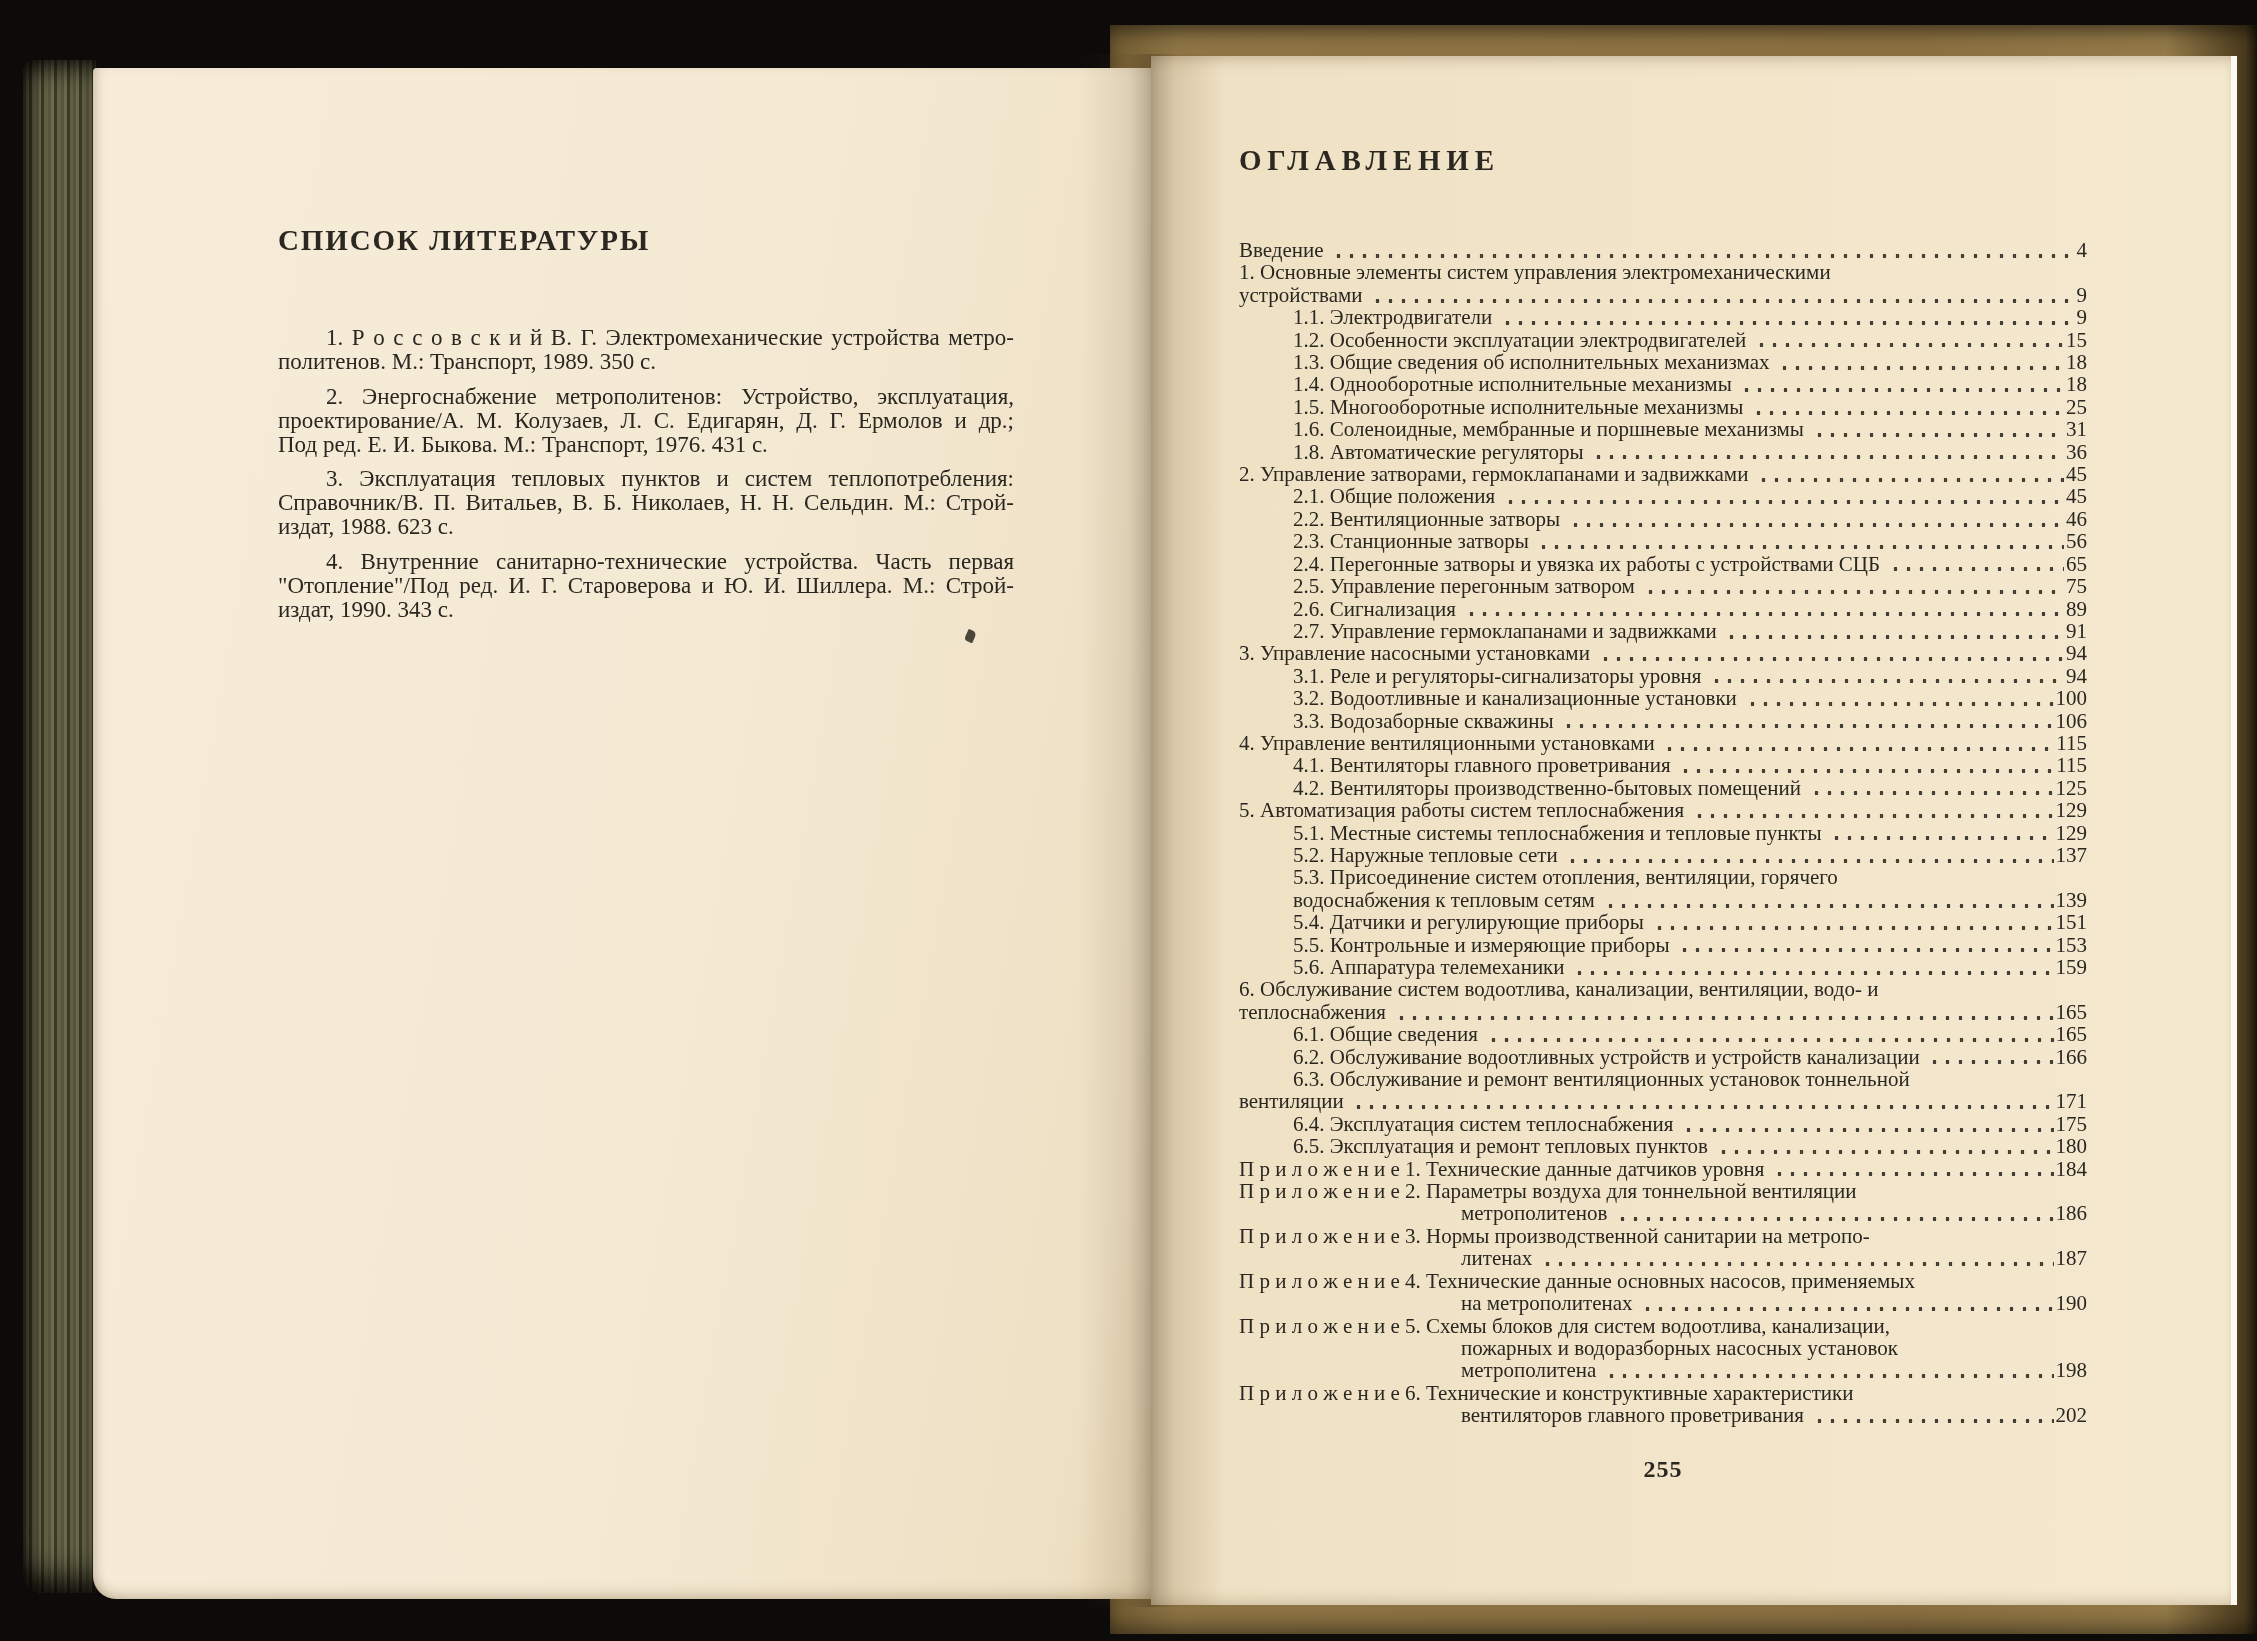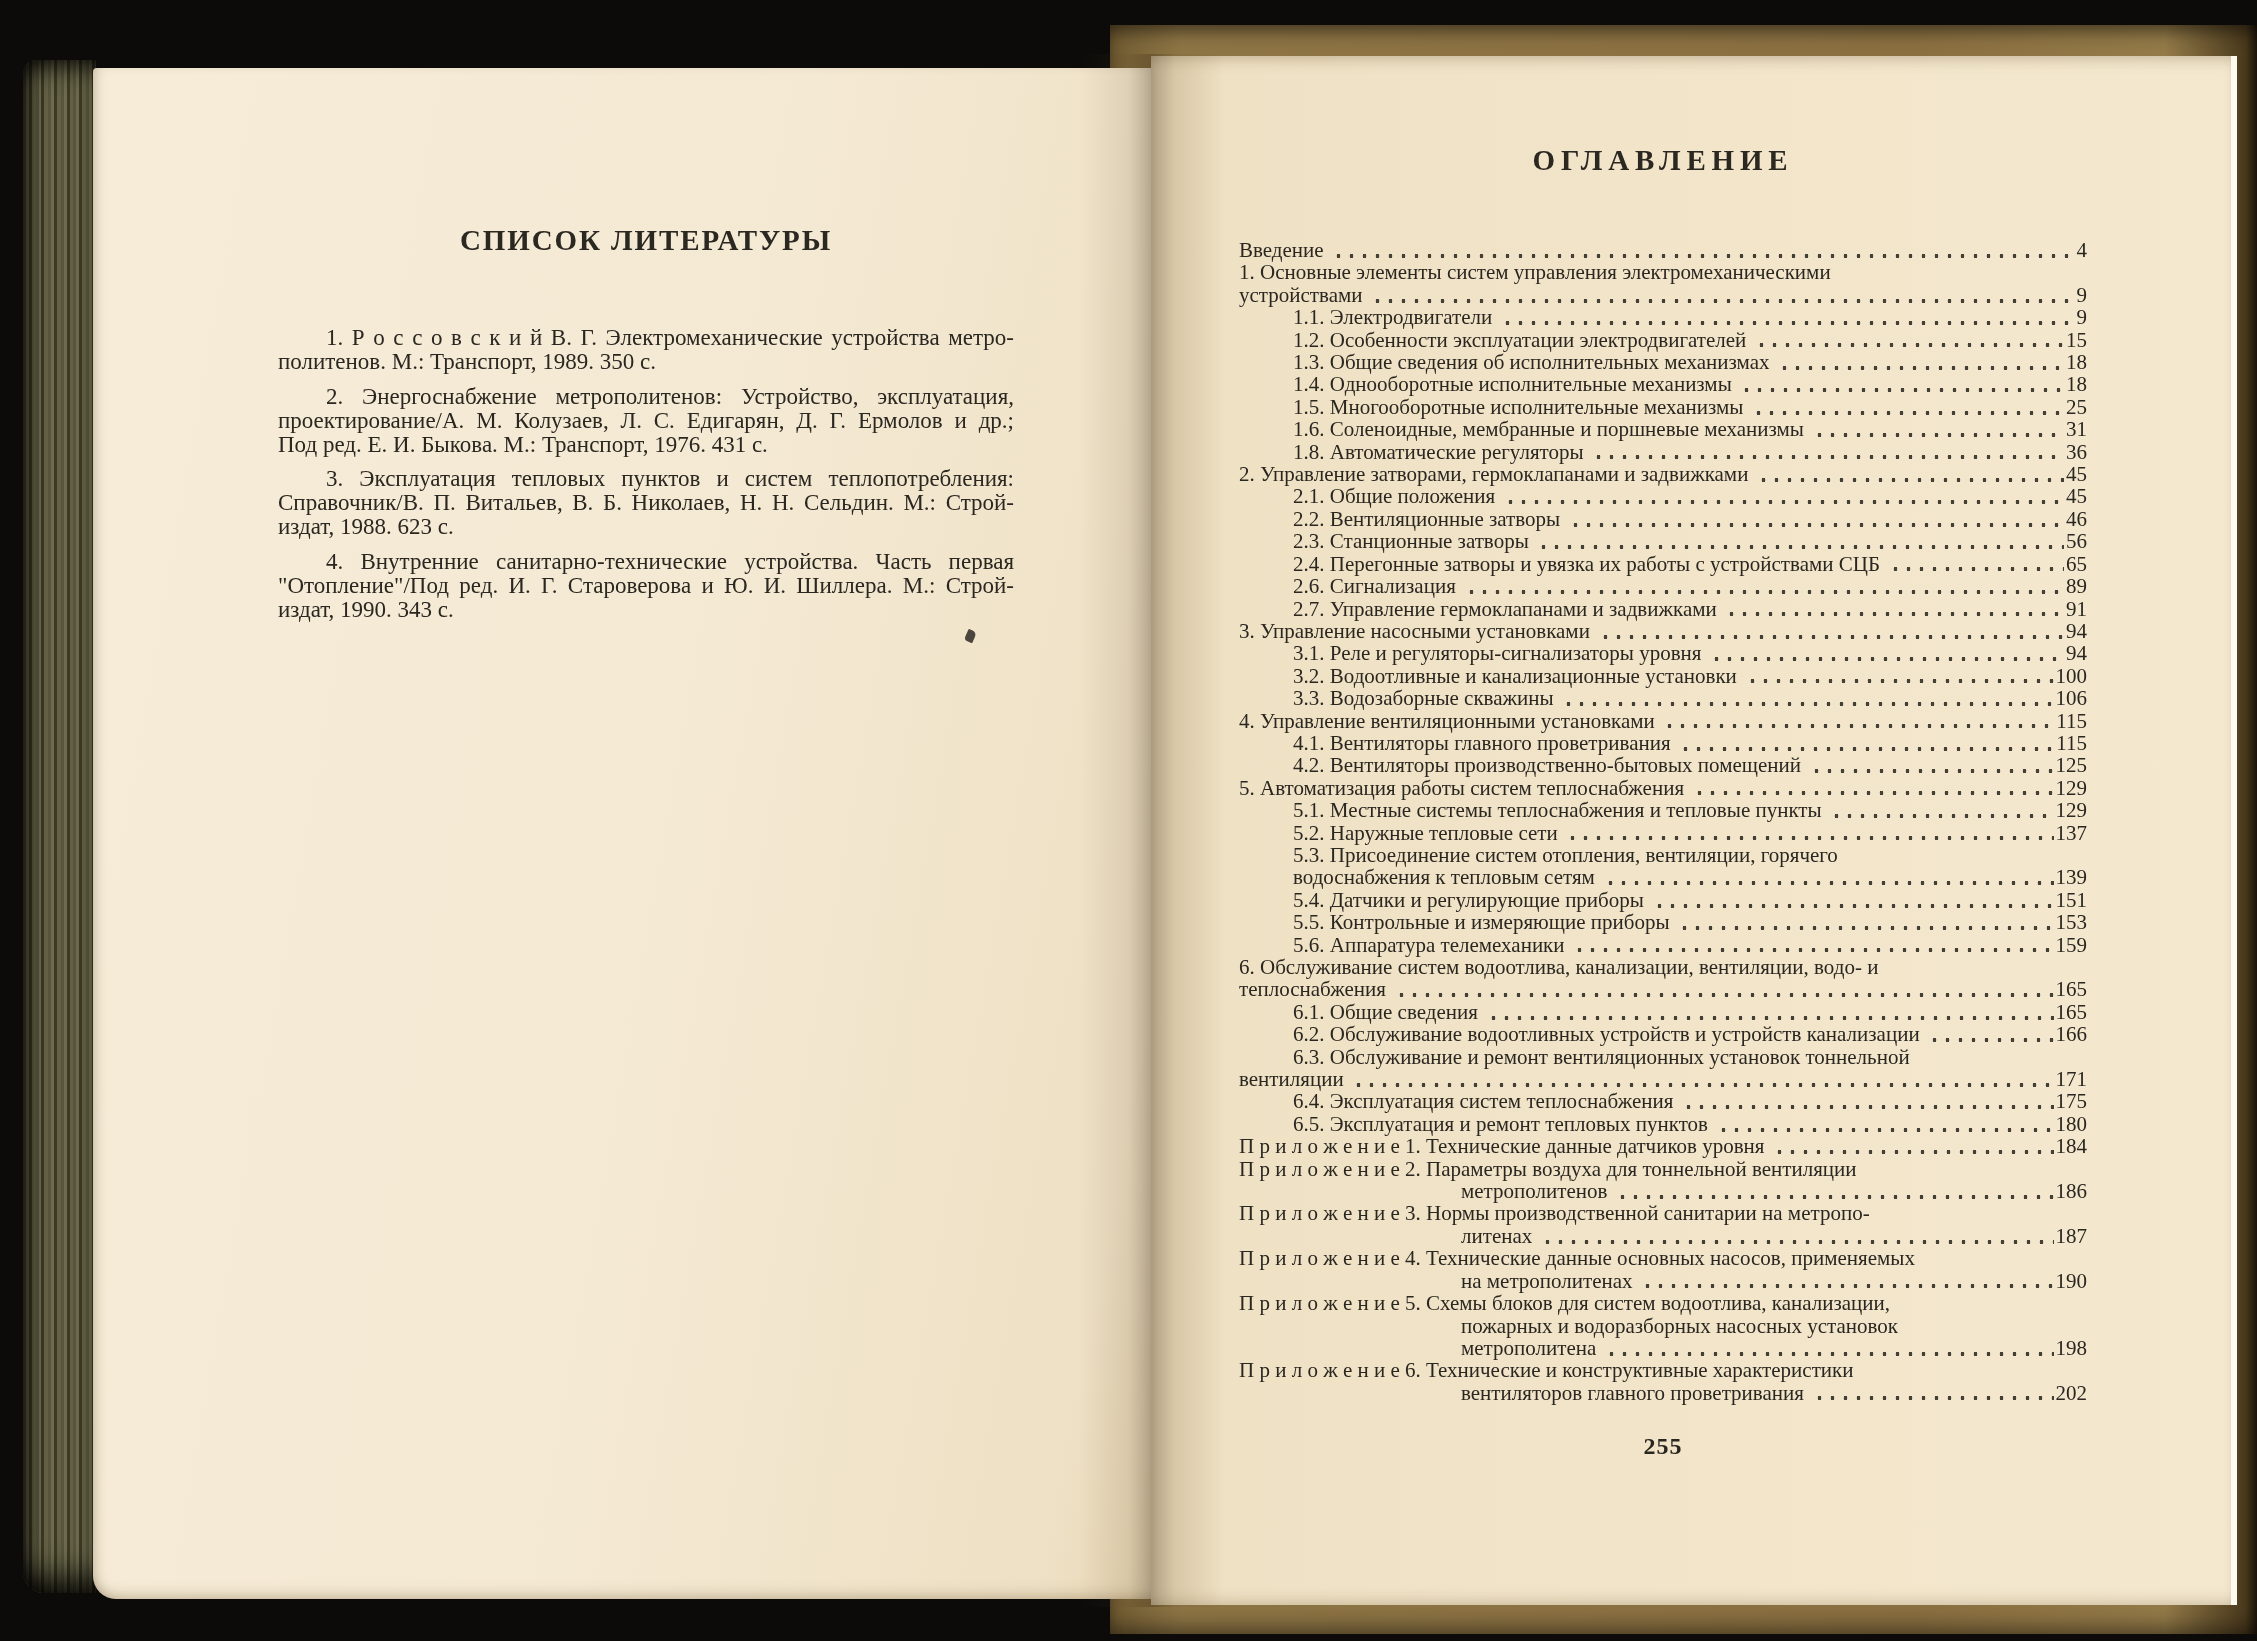--- a/index.html
+++ b/index.html
@@ -37,21 +37,21 @@
     box-shadow:inset 0 11.6px 15.4px -9.7px rgba(100,75,40,.35), inset 0 -11.6px 15.4px -9.7px rgba(100,75,40,.3);
   }
   .gutter-shadow{
     position:absolute;left:1079px;top:54px;width:145px;height:1553px;pointer-events:none;
     background:linear-gradient(90deg,rgba(0,0,0,0) 0%,rgba(92,70,40,.12) 34%,rgba(55,40,22,.30) 50%,rgba(92,70,40,.12) 66%,rgba(0,0,0,0) 100%);
   }
   
   .left-content{position:absolute;left:185px;top:153px;width:736px;}
   .page-title{
     margin:0;font-size:29px;line-height:39px;font-weight:700;color:#2b2721;
-    text-align:center;letter-spacing:1.9px;white-space:nowrap;
+    text-align:left;letter-spacing:1.9px;white-space:nowrap;
   }
   #bib{margin-top:66px;}
   .bib-entry{margin-bottom:10.6px;}
   .bib-line{font-size:23px;line-height:24px;}
   .bib-line.first{padding-left:48px;}
   .bib-line.just{text-align:justify;text-align-last:justify;}
   .ink-speck{
     position:absolute;left:873px;top:562px;width:8.7px;height:11.6px;
     background:#2d2a22;border-radius:1px 4.8px 1px 3.9px;transform:rotate(24deg);opacity:.85;
   }
@@ -207,20 +207,27 @@
           </div>
           <div class="toc-entry">
             <div class="toc-line i1">
               <span class="t">2.4. Перегонные затворы и увязка их работы с устройствами СЦБ</span>
               <span class="dots"></span>
               <span class="pg">65</span>
             </div>
           </div>
           <div class="toc-entry">
             <div class="toc-line i1">
+              <span class="t">2.5. Управление перегонным затвором</span>
+              <span class="dots"></span>
+              <span class="pg">75</span>
+            </div>
+          </div>
+          <div class="toc-entry">
+            <div class="toc-line i1">
               <span class="t">2.6. Сигнализация</span>
               <span class="dots"></span>
               <span class="pg">89</span>
             </div>
           </div>
           <div class="toc-entry">
             <div class="toc-line i1">
               <span class="t">2.7. Управление гермоклапанами и задвижками</span>
               <span class="dots"></span>
               <span class="pg">91</span>

